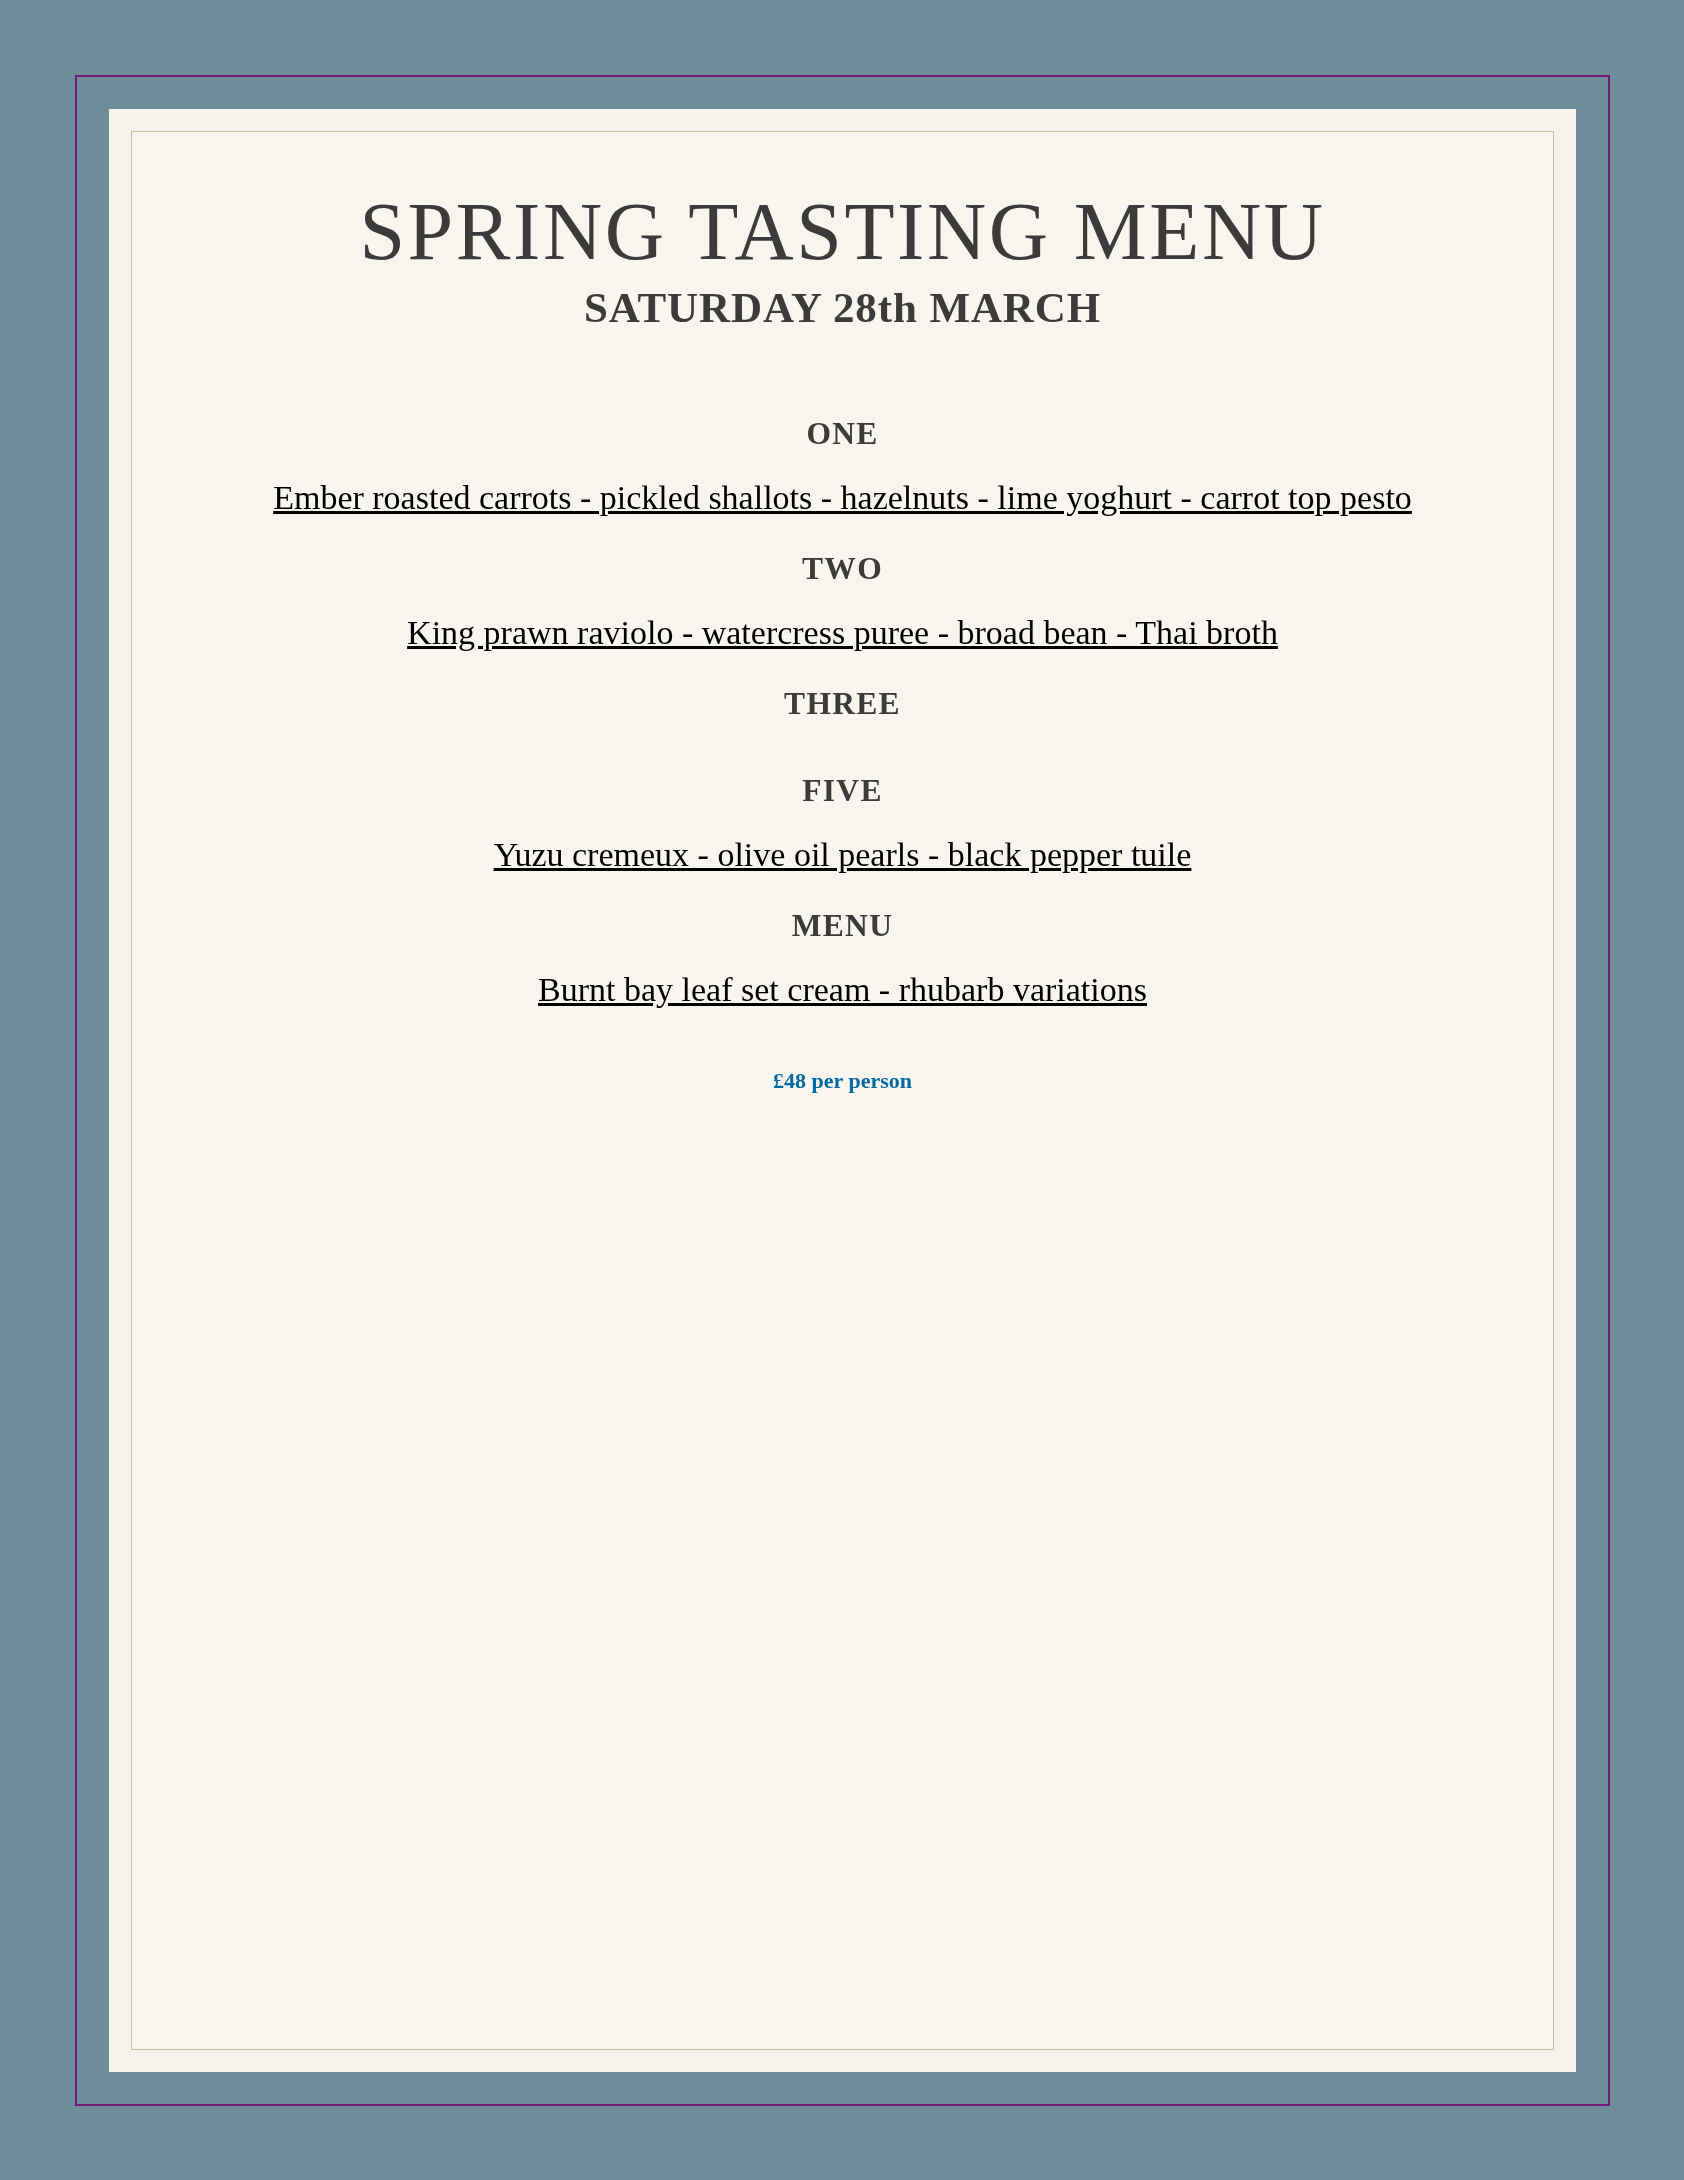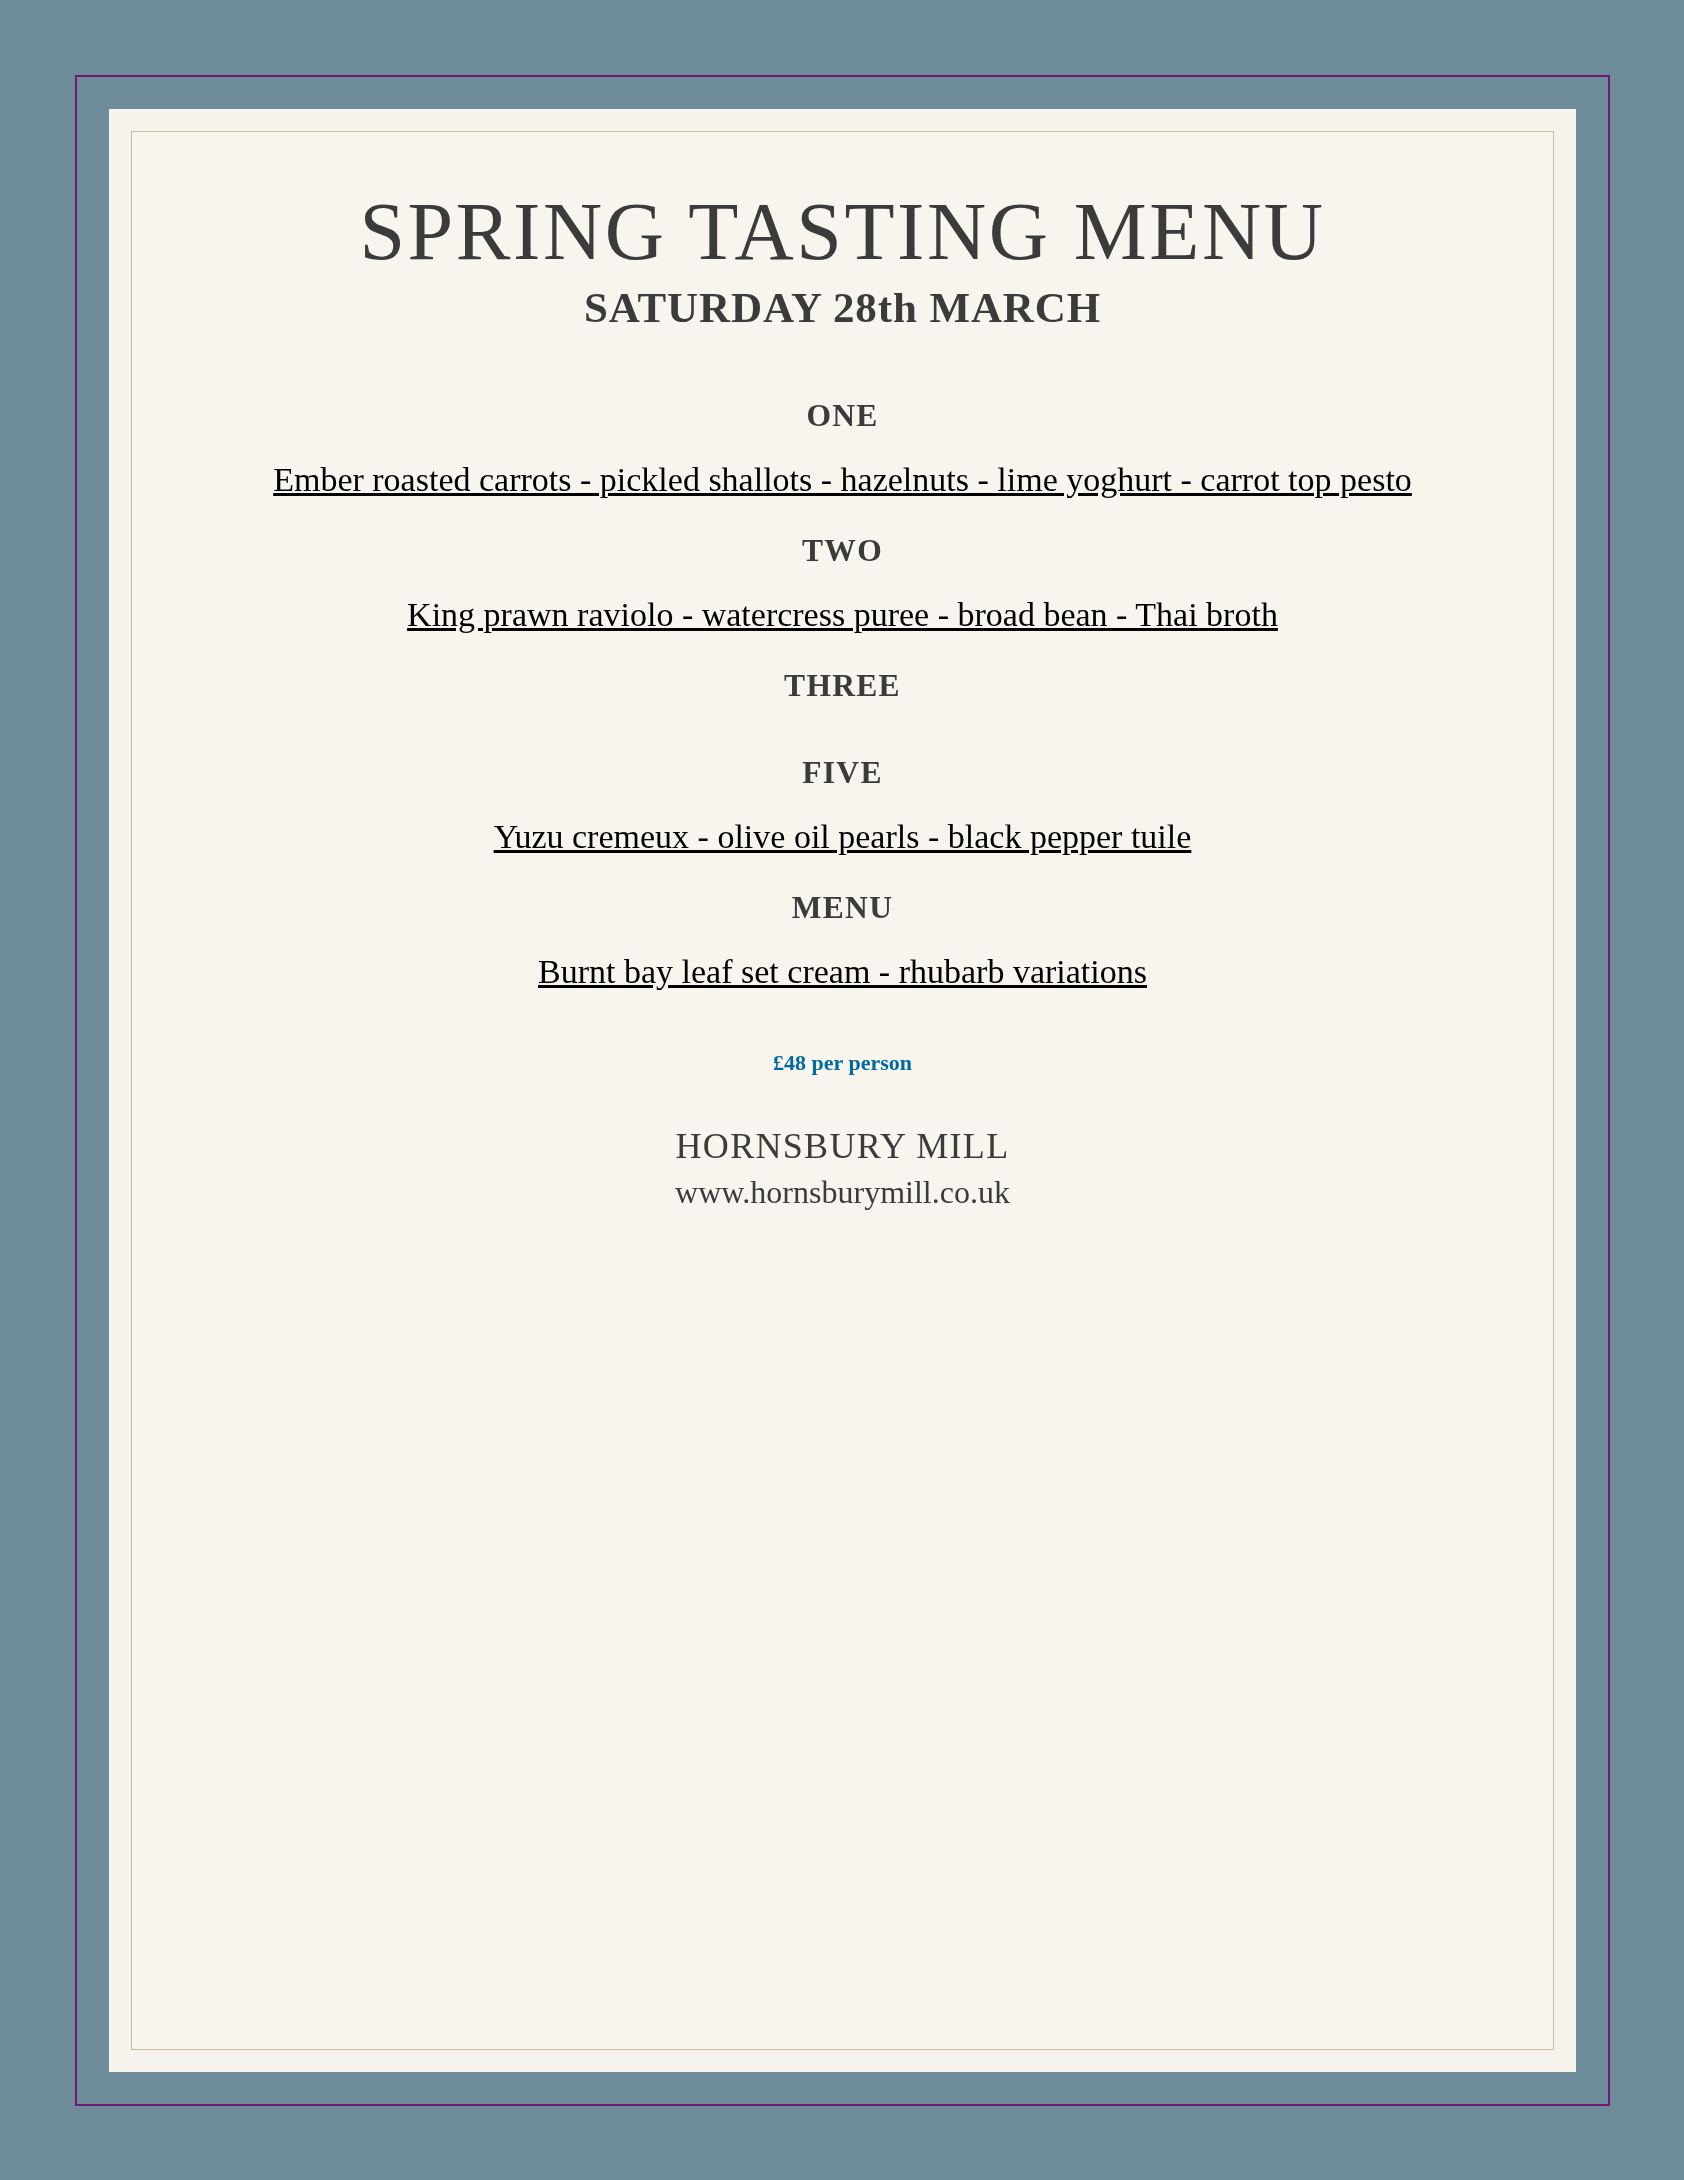--- a/index.html
+++ b/index.html
@@ -57,21 +57,21 @@
     text-align: center;
     margin: 24px 0 3.4px 0;
     white-space: nowrap;
   }
   .subtitle {
     font-size: 43px;
     letter-spacing: 0.9px;
     color: #3b3b3b;
     font-weight: 700;
     text-align: center;
-    margin: 0 0 37px 0;
+    margin: 0 0 55px 0;
   }
   .course {
     width: 100%;
     text-align: center;
   }
   .course-label {
     font-size: 31.5px;
     font-weight: 700;
     letter-spacing: 1.3px;
     color: #3b3b3b;
@@ -137,22 +137,18 @@
           <div class="course-desc">Yuzu cremeux - olive oil pearls - black pepper tuile</div>
         </div>
 
         <div class="course">
           <div class="course-label">MENU</div>
           <div class="course-desc">Burnt bay leaf set cream - rhubarb variations</div>
         </div>
 
         <div class="price">£48 per person</div>
 
-        <div class="footer">
-          <div class="venue">HORNSBURY MILL</div>
-          <div class="website">www.hornsburymill.co.uk</div>
-        </div>
 
       </div>
     </div>
   </div>
 </div>
 
 
 </body></html>

